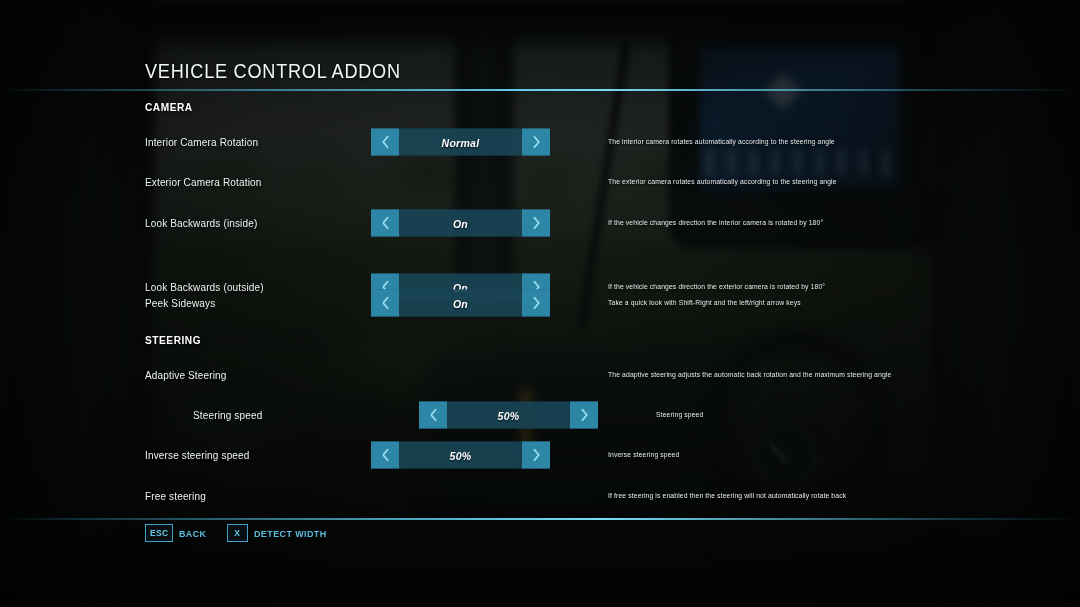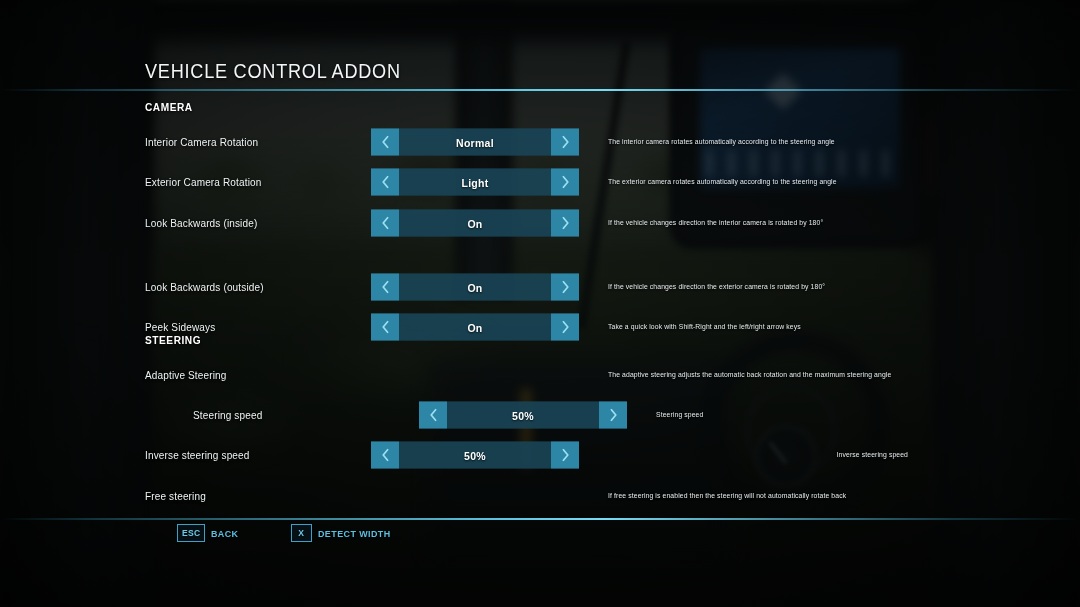--- a/index.html
+++ b/index.html
@@ -139,23 +139,24 @@
   .row-label {
     position:absolute; left:145px; top:50%; transform:translateY(-50%);
     font-size:10px; color:#eef3f4; letter-spacing:.15px;
     text-shadow:0 1px 3px rgba(0,0,0,.9);
     white-space:nowrap;
   }
 
   
   .selector {
     position:absolute; left:371px; top:50%; transform:translateY(-50%);
-    width:208px; height:27px;
+    width:179px; height:27px;
     display:flex; align-items:stretch;
     background:rgba(31,79,97,.80);
+    font-style:italic;
   }
   .sel-arrow {
     width:28px; flex:0 0 28px;
     background:#2e86a6;
     display:flex; align-items:center; justify-content:center;
     cursor:pointer;
   }
   .sel-arrow svg { display:block; }
   .sel-arrow svg path { stroke:#9ce0f2; stroke-width:1.7; fill:none; stroke-linecap:round; stroke-linejoin:round; }
   .sel-value {
@@ -175,21 +176,21 @@
     text-shadow:0 1px 2px rgba(0,0,0,.95);
   }
 
   
   .footer { position:absolute; left:145px; top:524px; display:flex; align-items:center; gap:7px; }
   .hint { display:flex; align-items:center; gap:6px; margin-right:11px; }
   .keycap {
     min-width:21px; height:18px; padding:0 4px;
     border:1px solid #3f9fc4; background:rgba(10,26,34,.55);
     display:flex; align-items:center; justify-content:center;
-    font-size:8.5px; font-weight:700; color:#6fc8e6; letter-spacing:.3px;margin-left:32px;
+    font-size:8.5px; font-weight:700; color:#6fc8e6; letter-spacing:.3px;
   }
   .hint-label {
     font-size:9.5px; font-weight:700; letter-spacing:.45px;
     color:#5dbfe0;
     transform:scaleX(.94); transform-origin:left center;
     text-shadow:0 1px 2px rgba(0,0,0,.8);
   }
 </style>
 </head>
 <body>
@@ -242,33 +243,20 @@
           <div class="sel-arrow">
             <svg width="9" height="13" viewBox="0 0 9 13">
               <path d="M2.4 1.2 L6.8 6.5 L2.4 11.8"></path>
             </svg>
           </div>
         </div>
         <div class="row-desc">The interior camera rotates automatically according to the steering angle</div>
       </div>
       <div class="row" style="top: 168px;">
         <div class="row-label">Exterior Camera Rotation</div>
-        <div class="selector">
-          <div class="sel-arrow">
-            <svg width="9" height="13" viewBox="0 0 9 13">
-              <path d="M6.6 1.2 L2.2 6.5 L6.6 11.8"></path>
-            </svg>
-          </div>
-          <div class="sel-value">Light</div>
-          <div class="sel-arrow">
-            <svg width="9" height="13" viewBox="0 0 9 13">
-              <path d="M2.4 1.2 L6.8 6.5 L2.4 11.8"></path>
-            </svg>
-          </div>
-        </div>
         <div class="row-desc">The exterior camera rotates automatically according to the steering angle</div>
       </div>
       <div class="row" style="top: 209px;">
         <div class="row-label">Look Backwards (inside)</div>
         <div class="selector">
           <div class="sel-arrow">
             <svg width="9" height="13" viewBox="0 0 9 13">
               <path d="M6.6 1.2 L2.2 6.5 L6.6 11.8"></path>
             </svg>
           </div>
@@ -291,21 +279,21 @@
           </div>
           <div class="sel-value">On</div>
           <div class="sel-arrow">
             <svg width="9" height="13" viewBox="0 0 9 13">
               <path d="M2.4 1.2 L6.8 6.5 L2.4 11.8"></path>
             </svg>
           </div>
         </div>
         <div class="row-desc">If the vehicle changes direction the exterior camera is rotated by 180°</div>
       </div>
-      <div class="row" style="top: 289px; margin-top: 24px;">
+      <div class="row" style="top: 289px;">
         <div class="row-label">Peek Sideways</div>
         <div class="selector">
           <div class="sel-arrow">
             <svg width="9" height="13" viewBox="0 0 9 13">
               <path d="M6.6 1.2 L2.2 6.5 L6.6 11.8"></path>
             </svg>
           </div>
           <div class="sel-value">On</div>
           <div class="sel-arrow">
             <svg width="9" height="13" viewBox="0 0 9 13">
@@ -330,21 +318,21 @@
           </div>
           <div class="sel-value">50%</div>
           <div class="sel-arrow">
             <svg width="9" height="13" viewBox="0 0 9 13">
               <path d="M2.4 1.2 L6.8 6.5 L2.4 11.8"></path>
             </svg>
           </div>
         </div>
         <div class="row-desc">Steering speed</div>
       </div>
-      <div class="row" style="top: 441px; text-align: right;">
+      <div class="row" style="top: 441px;">
         <div class="row-label">Inverse steering speed</div>
         <div class="selector">
           <div class="sel-arrow">
             <svg width="9" height="13" viewBox="0 0 9 13">
               <path d="M6.6 1.2 L2.2 6.5 L6.6 11.8"></path>
             </svg>
           </div>
           <div class="sel-value">50%</div>
           <div class="sel-arrow">
             <svg width="9" height="13" viewBox="0 0 9 13">

